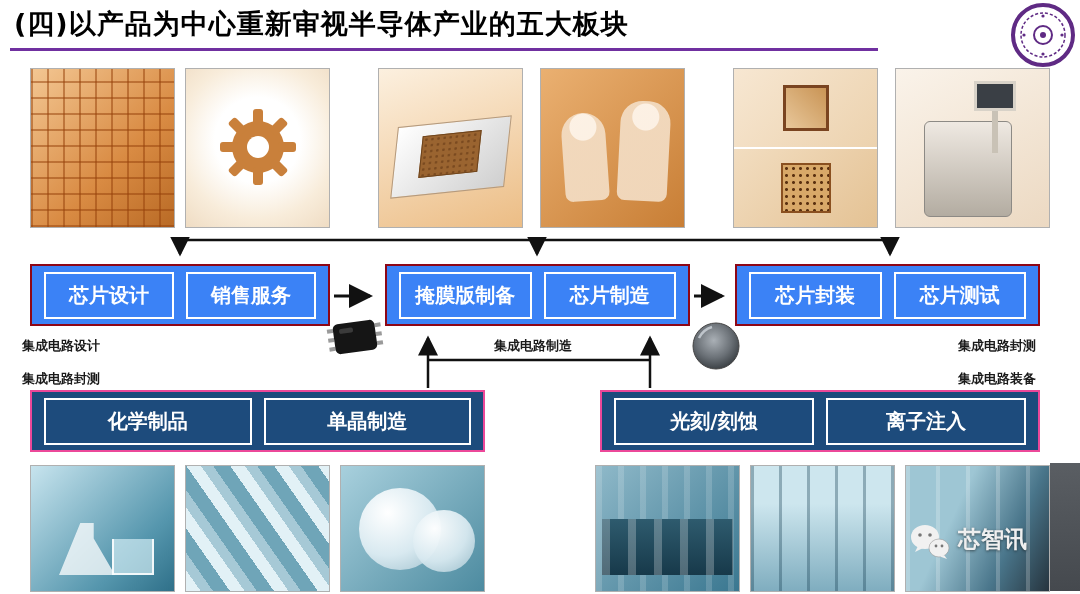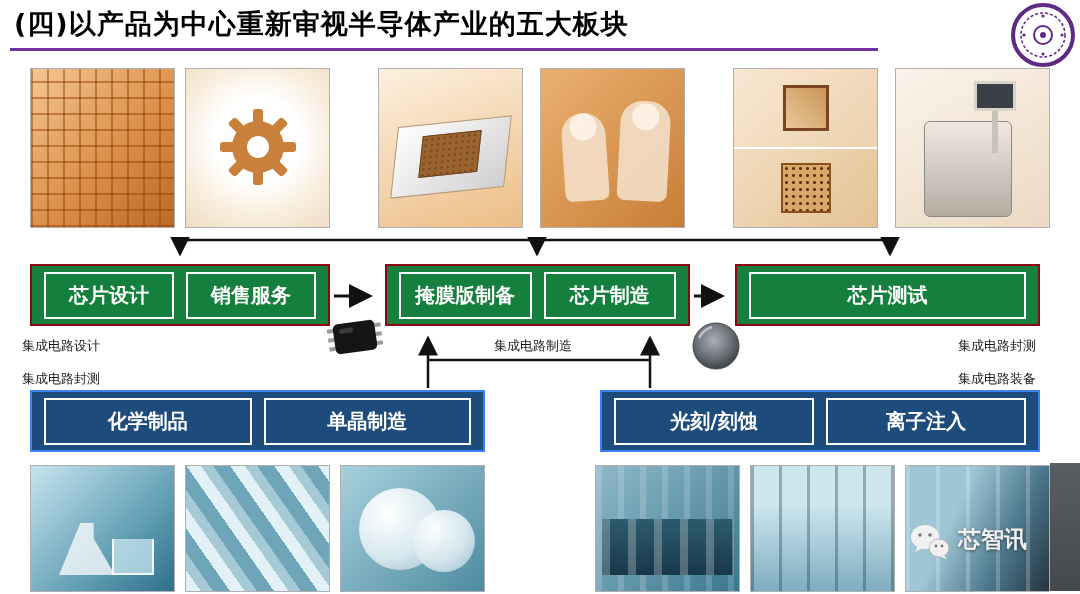--- a/index.html
+++ b/index.html
@@ -69,30 +69,30 @@
         background: repeating-linear-gradient(90deg, rgba(255,255,255,.25) 0 8px, transparent 8px 26px),
         linear-gradient(180deg,#2e5b6e,#17394a); }
   .ph-fabroom { background:
         repeating-linear-gradient(90deg, rgba(20,60,80,.35) 0 3px, transparent 3px 28px),
         linear-gradient(180deg,#cde6ee 0 30%, #7fadbf 100%); }
   .ph-smt { background:
         repeating-linear-gradient(90deg, rgba(255,255,255,.22) 0 4px, transparent 4px 30px),
         linear-gradient(115deg,#9ec6d4 0 35%, #49758a 70%, #26343e); }
 
   
-  .rgrp { position:absolute; top:264px; height:62px; background:#15803d; border:2px solid #8e0616;
+  .rgrp { position:absolute; top:264px; height:62px; background:#3b82f6; border:2px solid #8e0616;
           display:flex; align-items:center; gap:12px; padding:0 12px; }
   .rbox { flex:1; border:2px solid #fff; color:#fff; font-weight:bold; font-size:20px;
           text-align:center; padding:8px 2px; white-space:nowrap; }
-  .bgrp { position:absolute; top:390px; height:62px; background:#1d4b7c; border:2px solid #3b82f6;
+  .bgrp { position:absolute; top:390px; height:62px; background:#1d4b7c; border:2px solid #ec4899;
           display:flex; align-items:center; gap:12px; padding:16px 12px; }
   .bbox { flex:1; border:2px solid #fff; color:#fff; font-weight:bold; font-size:20px;
           text-align:center; padding:8px 2px; white-space:nowrap; }
 
-  .caption { position:absolute; font-size:13px; font-weight:normal; color:#1a1a1a; white-space:nowrap; }
+  .caption { position:absolute; font-size:13px; font-weight:bold; color:#1a1a1a; white-space:nowrap; }
 
   .arrows { position:absolute; left:0; top:0; width:1080px; height:594px; pointer-events:none; }
 
   .edge-strip { position:absolute; right:0; top:463px; width:30px; height:128px;
           background:linear-gradient(180deg,#5a5e63,#45494e); }
 
   .wm { position:absolute; left:910px; top:524px; display:flex; align-items:flex-start; gap:8px; }
   .wm-text { font-size:23px; font-weight:bold; color:#efefef; text-shadow:0 1px 3px rgba(0,0,0,.55); }
 </style>
 </head>
@@ -157,20 +157,21 @@
 
   <div class="rgrp" style="left:30px;width:300px;">
     <div class="rbox">芯片设计</div>
     <div class="rbox">销售服务</div>
   </div>
   <div class="rgrp" style="left:385px;width:305px;">
     <div class="rbox">掩膜版制备</div>
     <div class="rbox">芯片制造</div>
   </div>
   <div class="rgrp" style="left:735px;width:305px;">
+    <div class="rbox">芯片封装</div>
     <div class="rbox">芯片测试</div>
   </div>
 
   <div class="caption" style="left:22px;top:337px;">集成电路设计</div>
   <div class="caption" style="left:494px;top:337px;">集成电路制造</div>
   <div class="caption" style="left:958px;top:337px;">集成电路封测</div>
   <div class="caption" style="left:22px;top:370px;">集成电路封测</div>
   <div class="caption" style="left:958px;top:370px;">集成电路装备</div>
 
   <div class="bgrp" style="left:30px;width:455px;">

